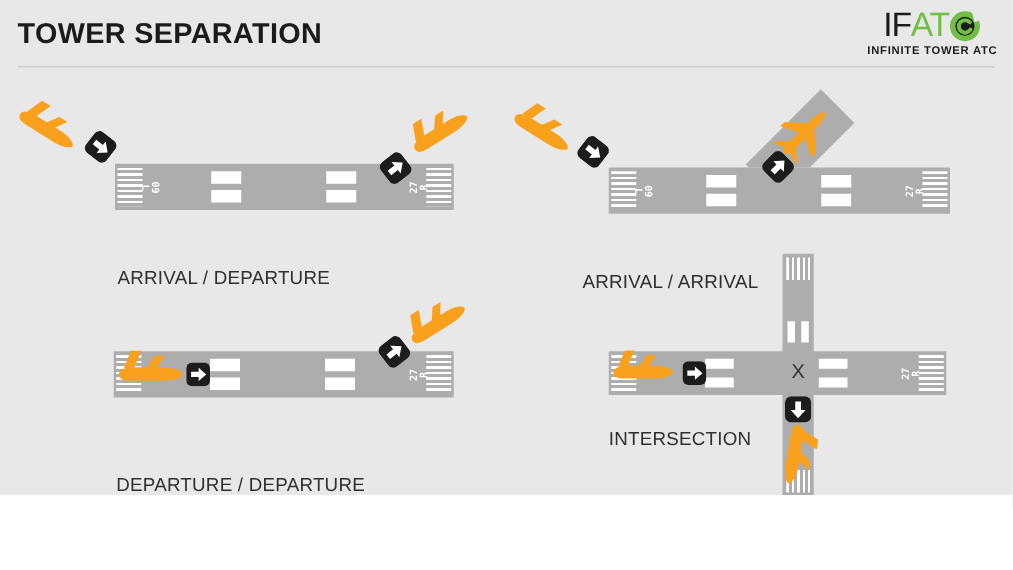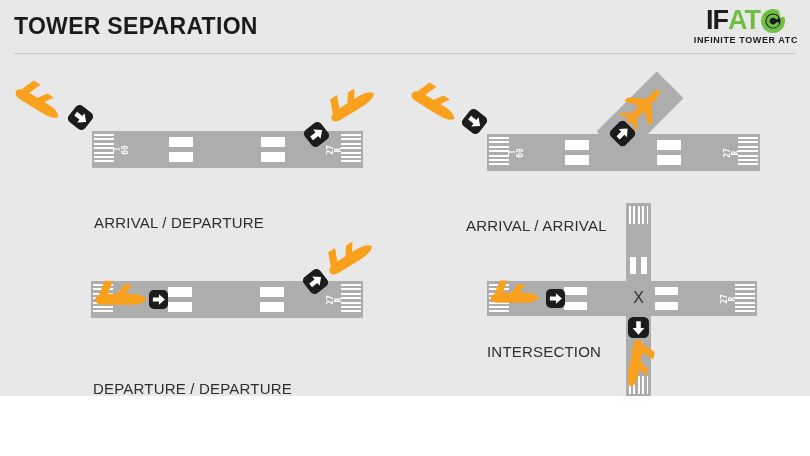--- a/index.html
+++ b/index.html
@@ -6,22 +6,22 @@
   #canvas{
     position:relative;width:810px;height:396px;background:#E8E8E8;
     overflow:hidden;font-family:"Liberation Sans",sans-serif;
   }
   
   .title{position:absolute;left:14px;top:13px;font-size:23px;font-weight:800;
          color:#1b1b1b;letter-spacing:.3px;}
   .hdr-divider{position:absolute;left:14px;right:14px;top:53px;height:1px;background:#c9c9c9;}
   .ifatc{position:absolute;right:12px;top:7px;text-align:center;line-height:1;}
   .ifatc-row{display:flex;align-items:center;justify-content:center;}
-  .ifatc-row .blk{font-size:27px;font-weight:700;color:#1b1b1b;letter-spacing:-1px;}
-  .ifatc-row .grn{font-size:27px;font-weight:700;color:#71BE44;letter-spacing:-1px;}
+  .ifatc-row .blk{font-size:27px;font-weight:400;color:#1b1b1b;letter-spacing:-1px;}
+  .ifatc-row .grn{font-size:27px;font-weight:400;color:#71BE44;letter-spacing:-1px;}
   .ifatc-sub{font-size:9px;font-weight:800;color:#1b1b1b;letter-spacing:.6px;margin-top:2px;}
   
   .runway{position:absolute;background:#ADADAD;}
   .thr{position:absolute;top:3px;bottom:3px;width:20px;
        background:repeating-linear-gradient(to bottom,#fff 0 2px,rgba(0,0,0,0) 2px 4.4px);}
   .thr-l{left:2px;} .thr-r{right:2px;}
   .thrv{position:absolute;left:3px;right:3px;height:18px;
         background:repeating-linear-gradient(to right,#fff 0 2px,rgba(0,0,0,0) 2px 4.4px);}
   .dash{position:absolute;width:24px;height:10px;background:#fff;}
   .dash4{position:absolute;width:23px;height:8px;background:#fff;}

